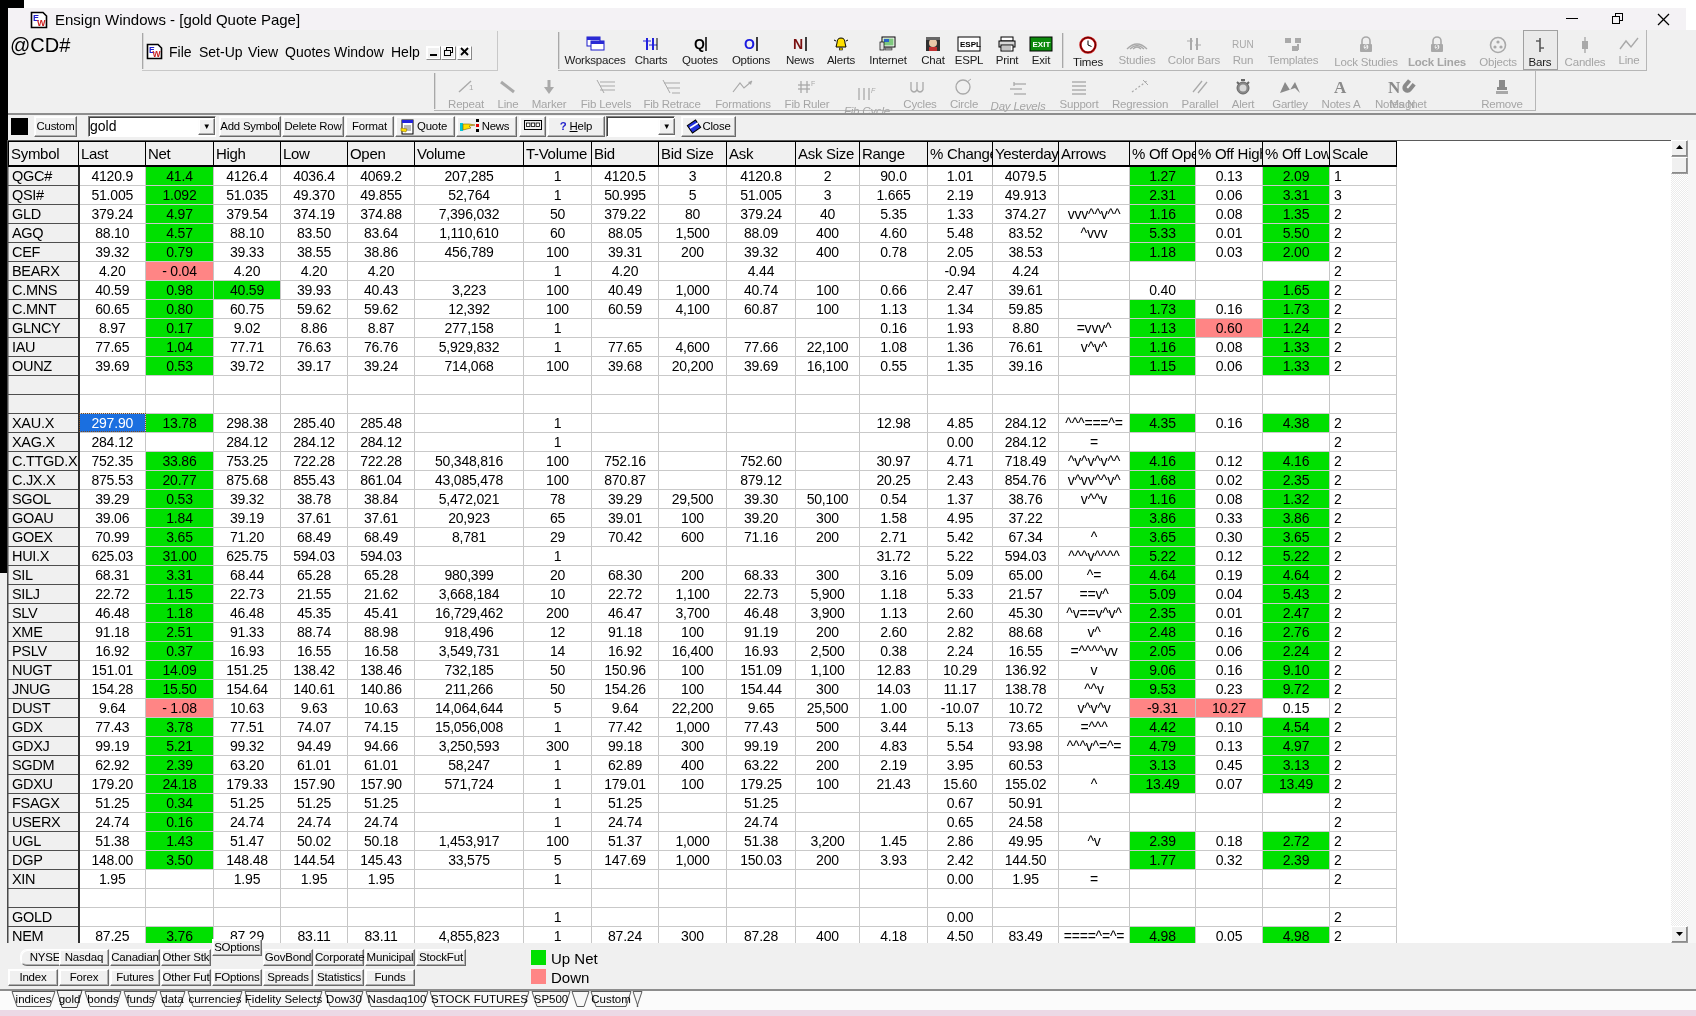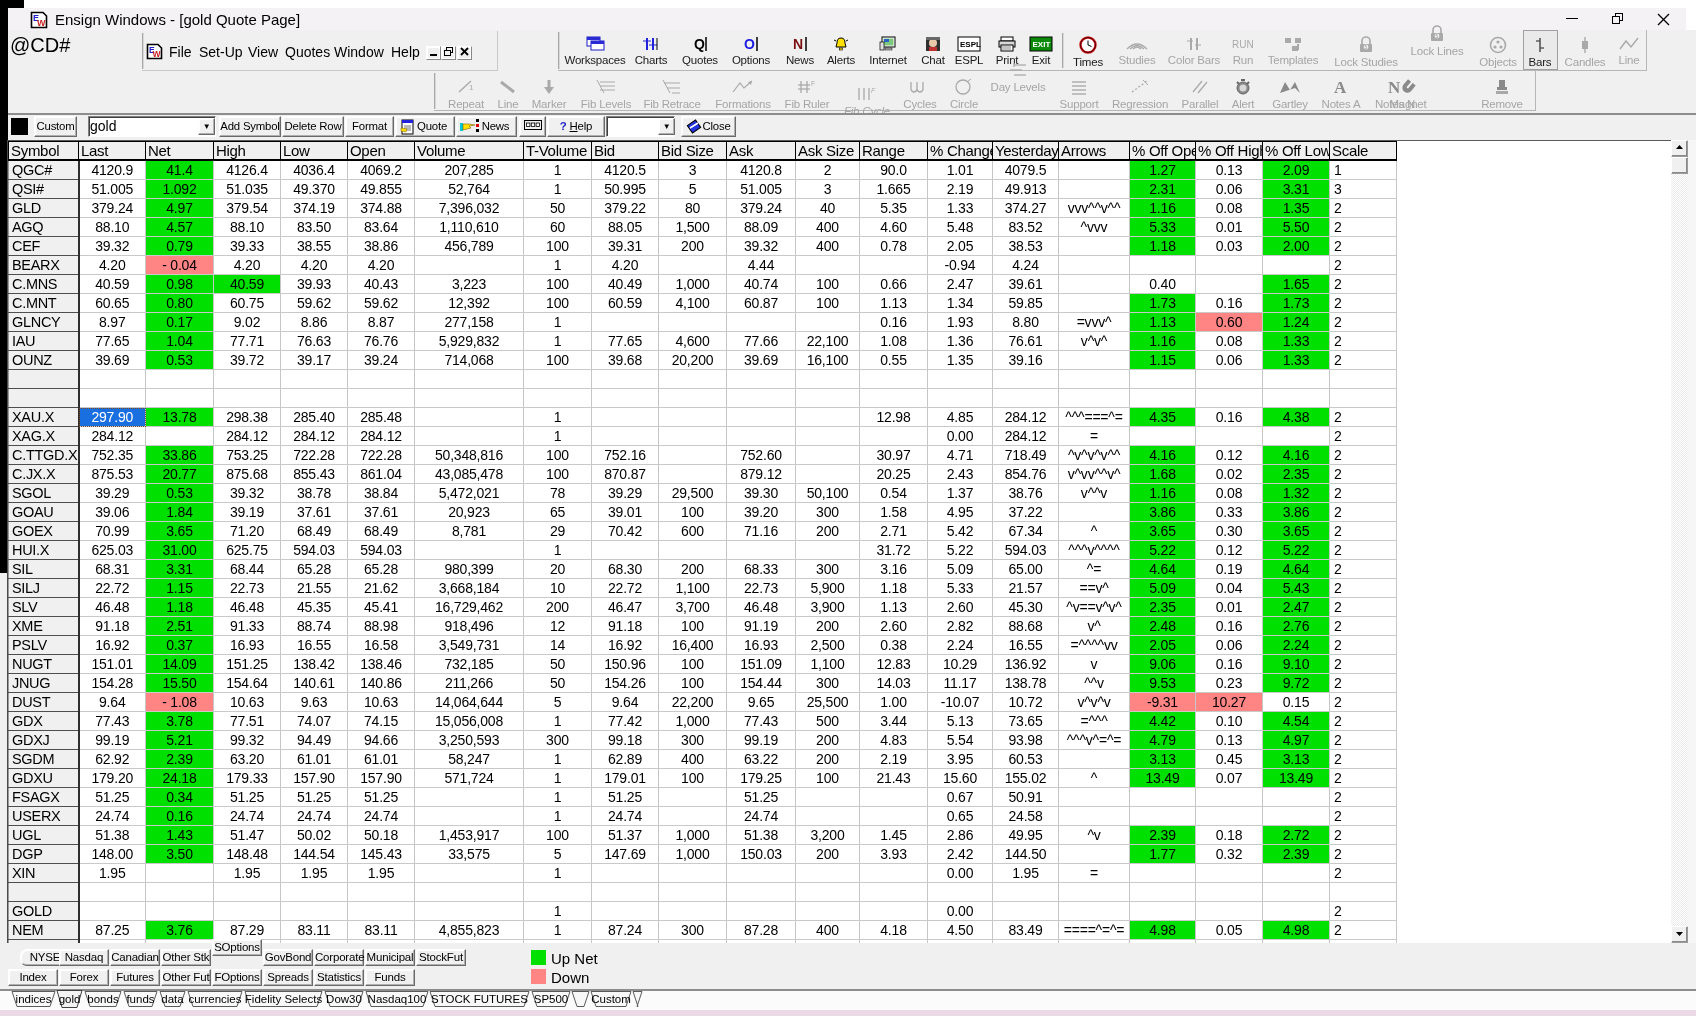--- a/index.html
+++ b/index.html
@@ -24,21 +24,21 @@
 .barsel{position:absolute;left:1523px;top:30px;width:35px;height:40px;background:#eaeaea;border:1px solid #a0a0a0;}
 
 .winbtn3{position:absolute;width:15px;height:14px;background:#f0f0f0;border:1px solid #888;border-top-color:#fff;border-left-color:#fff;box-shadow:0 0 0 1px #fff inset;font-size:9px;text-align:center;line-height:12px;color:#000;font-weight:bold;}
 
 #qstrip{position:absolute;left:8px;top:113px;width:1688px;height:27px;background:#f0f0f0;border-top:2px solid #8d8d8d;}
 .qbtn{position:absolute;top:116px;height:21px;background:#f0f0f0;border:1px solid #6a6a6a;border-top-color:#fdfdfd;border-left-color:#fdfdfd;box-shadow:inset -1px -1px 0 #b0b0b0, inset 1px 1px 0 #fff;font-size:11.4px;letter-spacing:-0.2px;text-align:center;color:#000;white-space:nowrap;}
 
 #gridwrap{position:absolute;left:7px;top:140px;width:1664px;height:803px;background:#fff;overflow:hidden;border-top:1px solid #5a5a5a;border-left:1px solid #4a4a4a;}
 #grid{border-collapse:collapse;table-layout:fixed;width:1389px;font-size:15px;}
 #grid td{height:19px;padding:0;overflow:hidden;white-space:nowrap;line-height:18px;}
-#grid tr.hdr td{background:#f0f0f0;border:1px solid #000;border-bottom:2px solid #000;text-align:left;padding-left:2px;letter-spacing:-0.3px;height:18px;line-height:17px;}
+#grid tr.hdr td{background:#f0f0f0;border:1px solid #000;border-bottom:2px solid #000;text-align:left;padding-left:2px;letter-spacing:-0.3px;height:24px;line-height:17px;}
 #grid td.sym{background:#f0f0f0;border-right:2px solid #2e2e2e;border-bottom:1px solid #4e4e4e;border-left:1px solid #9a9a9a;padding-left:3px;letter-spacing:-0.3px;text-align:left;font-size:14.5px;}
 #grid td.num{background:#fff;border-right:1px solid #c6c6c6;border-bottom:1px solid #c9c9c9;text-align:center;font-size:14px;letter-spacing:-0.2px;}
 #grid td.scale{background:#fff;border-right:1px solid #c6c6c6;border-bottom:1px solid #c9c9c9;text-align:left;padding-left:4px;font-size:14px;}
 #grid td.g{background:#00e000;}
 #grid td.r{background:#ff8585;}
 #grid td.sel{background:#1a6fe0;color:#fff;outline:1px dotted #7a4a20;outline-offset:-1px;}
 
 #vscroll{position:absolute;left:1671px;top:140px;width:17px;height:803px;background-image:repeating-conic-gradient(#ffffff 0% 25%, #ebebeb 0% 50%);background-size:2px 2px;}
 .sbtn{position:absolute;left:0;width:17px;height:17px;background:#f0f0f0;border:1px solid #9a9a9a;border-top-color:#fff;border-left-color:#fff;box-shadow:inset -1px -1px 0 #8a8a8a;font-size:7px;color:#000;text-align:center;line-height:15px;}
 #sthumb{position:absolute;left:0;top:17px;width:17px;height:17px;background:#f0f0f0;border:1px solid #9a9a9a;border-top-color:#fff;border-left-color:#fff;box-shadow:inset -1px -1px 0 #8a8a8a;}
@@ -247,21 +247,21 @@
     </div>
     <div class="tbi dis" style="left:1306px;top:33px;">
       <svg width="22" height="18" viewBox="0 0 22 18">
         <path d="M7 8 V5 a4 4 0 0 1 8 0 V8" fill="none" stroke="#a9a9a9" stroke-width="1.6"></path>
         <rect x="5" y="8" width="12" height="8" rx="1" fill="#a9a9a9"></rect>
         <circle cx="11" cy="11" r="2.4" fill="#f0f0f0"></circle>
         <text x="9.4" y="13.2" font-size="4.5" fill="#8f8f8f">5</text>
       </svg>
       <div class="lbl">Lock Studies</div>
     </div>
-    <div class="tbi dis" style="left:1377px;top:22px;">
+    <div class="tbi dis" style="left:1377px;top:33px;font-weight:bold;">
       <svg width="22" height="18" viewBox="0 0 22 18">
         <path d="M7 8 V5 a4 4 0 0 1 8 0 V8" fill="none" stroke="#a9a9a9" stroke-width="1.6"></path>
         <rect x="5" y="8" width="12" height="8" rx="1" fill="#a9a9a9"></rect>
         <circle cx="11" cy="11" r="2.4" fill="#f0f0f0"></circle>
         <text x="9.4" y="13.2" font-size="4.5" fill="#8f8f8f">5</text>
       </svg>
       <div class="lbl">Lock Lines</div>
     </div>
     <div class="tbi dis" style="left:1438px;top:33px;">
       <svg width="20" height="18" viewBox="0 0 20 18">
@@ -375,21 +375,21 @@
       </svg>
       <div class="lbl">Cycles</div>
     </div>
     <div class="tbi dis" style="left:904px;top:75px;">
       <svg width="22" height="18" viewBox="0 0 22 18">
         <circle cx="10" cy="9" r="7" fill="none" stroke="#a9a9a9" stroke-width="1.3"></circle>
         <line x1="14" y1="4" x2="18" y2="1" stroke="#a9a9a9"></line>
       </svg>
       <div class="lbl">Circle</div>
     </div>
-    <div class="tbi dis" style="left:958px;top:58px;">
+    <div class="tbi dis" style="left:958px;top:77px;font-style:italic;">
       <svg width="24" height="18" viewBox="0 0 24 18">
         <g stroke="#a9a9a9" stroke-width="1.3">
           <line x1="8" y1="4" x2="20" y2="4"></line>
           <line x1="4" y1="9" x2="16" y2="9"></line>
           <line x1="8" y1="14" x2="20" y2="14"></line>
           <line x1="8" y1="2" x2="8" y2="6"></line>
         </g>
       </svg>
       <div class="lbl">Day Levels</div>
     </div>

